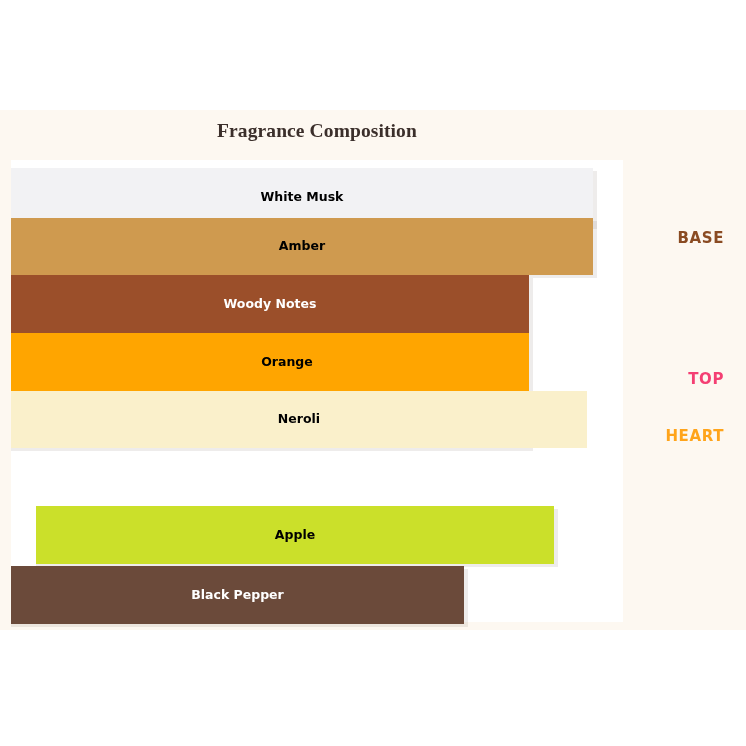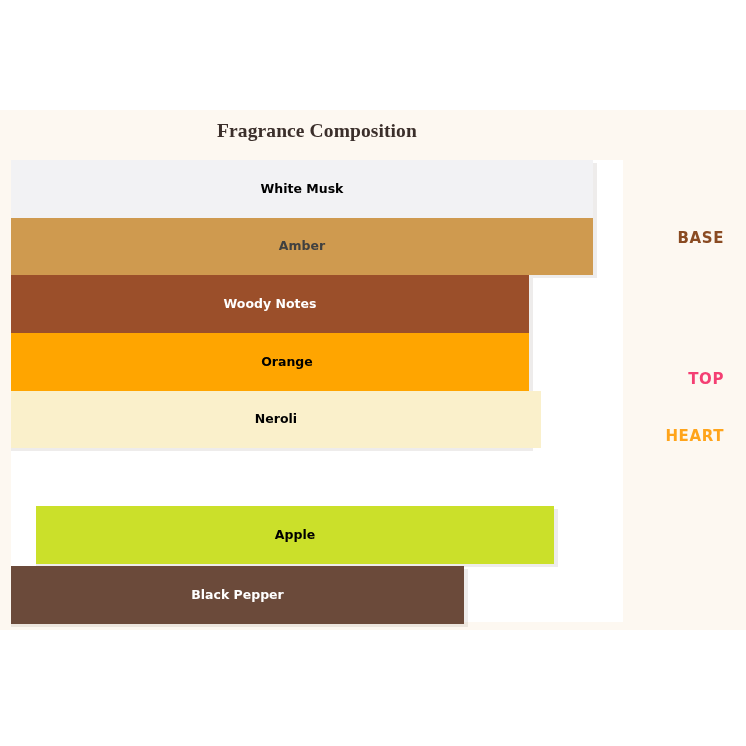--- a/index.html
+++ b/index.html
@@ -92,47 +92,47 @@
 </style>
 </head>
 <body>
 
 <div id="figure">
 
   <div id="chart-title">Fragrance Composition</div>
 
   <div id="plot-area">
 
-  <div class="bar-row" style="top: 0px; width: 100%;">
+  <div class="bar-row" style="top: 8px; width: 100%;">
         <div class="shadow-strip" style="width: 586px; top: 3px; background: rgba(120, 110, 100, 0.13);"></div>
         <div class="bar-rect" style="width: 582px; background: rgb(242, 242, 244);">
           <span class="bar-label" style="color: rgb(0, 0, 0);">White Musk</span>
         </div>
       </div>
       <div class="bar-row" style="top: 57.7px; width: 100%;">
         <div class="shadow-strip" style="width: 586px; top: 3px; background: rgba(120, 110, 100, 0.13);"></div>
         <div class="bar-rect" style="width: 582px; background: rgb(207, 154, 79);">
-          <span class="bar-label" style="color: #404040;">Amber</span>
+          <span class="bar-label" style="color: #000000;">Amber</span>
         </div>
       </div>
       <div class="bar-row" style="top: 115.4px; width: 100%;">
         <div class="shadow-strip" style="width: 522px; top: 3px; background: rgba(120, 110, 100, 0.13);"></div>
         <div class="bar-rect" style="width: 518px; background: rgb(155, 79, 42);">
           <span class="bar-label" style="color: rgb(255, 255, 255);">Woody Notes</span>
         </div>
       </div>
       <div class="bar-row" style="top: 173.1px; width: 100%;">
         <div class="shadow-strip" style="width: 522px; top: 3px; background: rgba(120, 110, 100, 0.13);"></div>
         <div class="bar-rect" style="width: 518px; background: rgb(255, 165, 0); padding-left: 34px;">
           <span class="bar-label" style="color: rgb(0, 0, 0);">Orange</span>
         </div>
       </div>
       <div class="bar-row" style="top: 230.8px; width: 100%;">
         <div class="shadow-strip" style="width: 522px; top: 3px; background: rgba(120, 110, 100, 0.13);"></div>
-        <div class="bar-rect" style="width: 530px; background: rgb(250, 240, 203);">
+        <div class="bar-rect" style="width: 576px; background: rgb(250, 240, 203);">
           <span class="bar-label" style="color: rgb(0, 0, 0);">Neroli</span>
         </div>
       </div>
       <div class="bar-row" style="top: 346.2px; width: 100%; margin-left: 25px;">
         <div class="shadow-strip" style="width: 522px; top: 3px; background: rgba(120, 110, 100, 0.13);"></div>
         <div class="bar-rect" style="width: 518px; background: rgb(203, 224, 42);">
           <span class="bar-label" style="color: rgb(0, 0, 0);">Apple</span>
         </div>
       </div>
       <div class="bar-row" style="top: 406px; width: 100%; padding-left: 13px;">

